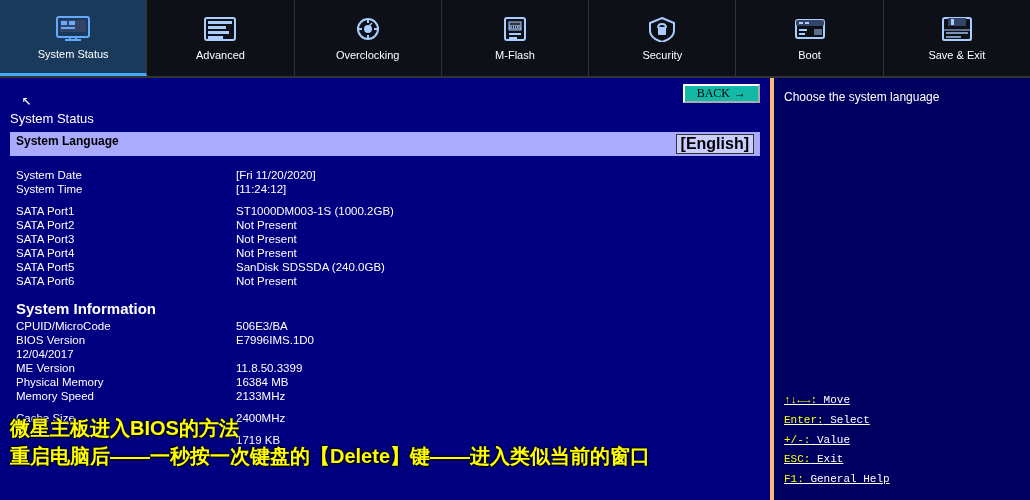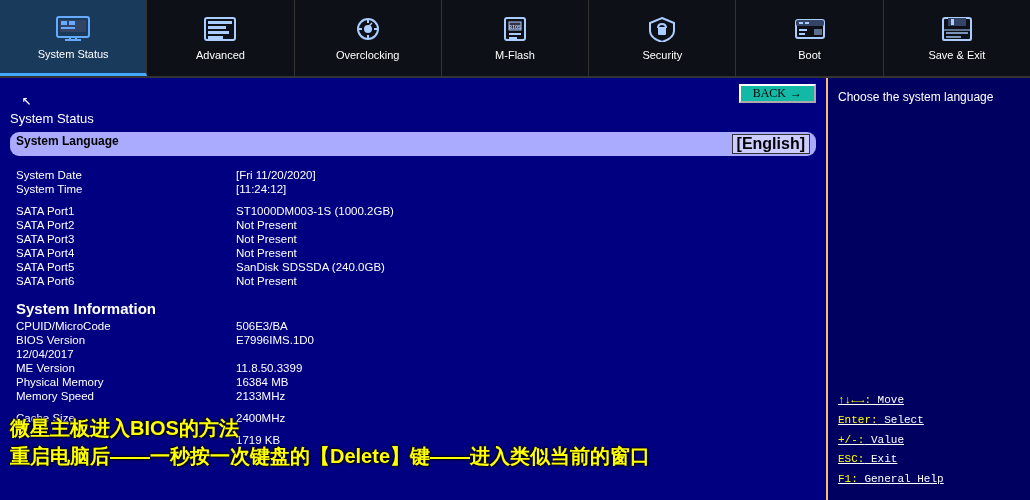--- a/index.html
+++ b/index.html
@@ -100,21 +100,20 @@
       padding: 0 10px;
       flex: 1;
     }
 
     .highlighted-row {
       background: #aaaaff;
       color: #000;
       display: flex;
       padding: 2px 6px;
       margin-bottom: 4px;
-      border-radius: 9px;
     }
 
     .highlighted-row .col-left {
       flex: 1;
       font-size: 12px;
       font-family: Arial, sans-serif;
       font-weight: bold;
     }
 
     .highlighted-row .col-right {
@@ -152,23 +151,23 @@
     .section-header {
       color: #fff;
       font-size: 15px;
       font-family: Arial, sans-serif;
       font-weight: bold;
       padding: 4px 6px 2px 6px;
     }
 
     
     .right-panel {
-      width: 204px;
+      width: 260px;
       background: #000060;
-      border-left: 2px solid #fdba74;
+      border-left: 4px solid #fdba74;
       padding: 10px;
       display: flex;
       flex-direction: column;
       justify-content: space-between;
     }
 
     .help-text {
       color: #fff;
       font-size: 12px;
       font-family: Arial, sans-serif;

